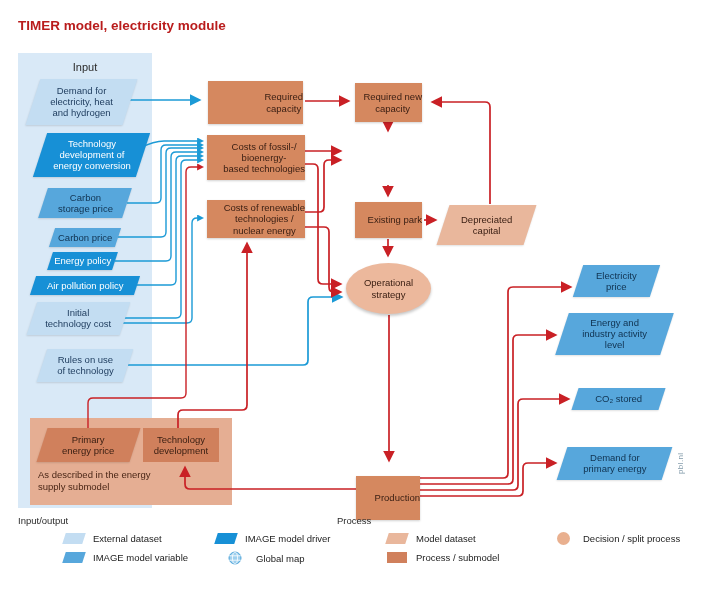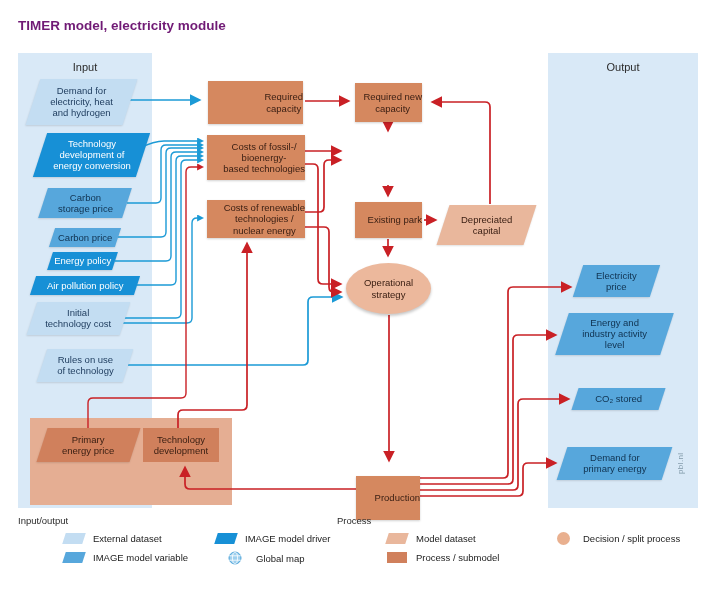--- a/index.html
+++ b/index.html
@@ -18,43 +18,40 @@
   .par>span{transform:skewX(18deg);}
   .b-ext{background:#c3ddf2;color:#1c3a5c;}
   .b-var{background:#57a7dc;color:#103250;}
   .b-drv{background:#1790d6;color:#ffffff;}
   .s-data{background:#e9b79c;color:#3c2014;}
   .s-proc{background:#d0805c;color:#3c2014;}
   .container-box{position:absolute;background:#e5ae93;z-index:2;}
   .supply-note{position:absolute;z-index:4;font-size:9.5px;line-height:1.25;
                color:#4a2616;text-align:left;white-space:pre-line;}
   .title{position:absolute;left:18px;top:18px;font-size:13.5px;font-weight:bold;
-         color:#701a75;z-index:4;}
+         color:#b91c1c;z-index:4;}
   .legend-h{position:absolute;font-size:9.5px;color:#2b2b2b;z-index:4;}
   .legend-item{position:absolute;display:flex;align-items:center;gap:9px;
                font-size:9.5px;color:#222;z-index:4;padding-left:44px;}
   .li-par{width:20px;height:11px;transform:skewX(-18deg);flex:0 0 auto;}
   .li-rect{width:20px;height:11px;flex:0 0 auto;}
   .li-circ{width:13px;height:13px;border-radius:50%;background:#e9b08f;flex:0 0 auto;margin-right:4px;}
   .source{position:absolute;left:18px;top:582px;font-size:9.5px;color:#2b2b2b;z-index:4;margin-top:35px;}
   .watermark{position:absolute;left:676px;top:474px;transform:rotate(-90deg);
              transform-origin:left top;font-size:8px;color:#7f98a8;z-index:4;letter-spacing:.4px;}
 </style>
 </head>
 <body>
 
 <div class="stage">
 
   <div class="title">TIMER model, electricity module</div>
 
   <div class="panel" style="left:18px;top:53px;width:134px;height:455px;">
     <div class="panel-h">Input</div>
-  </div>
-  <div class="panel" style="left:548px;top:53px;width:150px;height:455px;">
-    <div class="panel-h">Output</div>
   </div>
 
   <div class="container-box" style="left:30px;top:418px;width:202px;height:87px;"></div>
 
   <svg class="flow" width="704" height="599" viewBox="0 0 704 599">
     <defs>
       <marker id="ar" viewBox="0 0 10 10" refX="7" refY="5" markerWidth="7" markerHeight="7" orient="auto-start-reverse">
         <path d="M0,0 L10,5 L0,10 z" fill="#c92025"></path>
       </marker>
       <marker id="ars" viewBox="0 0 10 10" refX="7" refY="5" markerWidth="5" markerHeight="5" orient="auto-start-reverse">
@@ -174,20 +171,22 @@
     </div>
 
   <div class="node par s-proc" style="left:42px;top:428px;width:93px;height:34px;">
       <span>Primary
 energy price</span>
     </div>
   <div class="node s-proc" style="left:143px;top:428px;width:76px;height:34px;">
       <span>Technology
 development</span>
     </div>
+  <div class="supply-note" style="left:38px;top:469px;">As described in the energy
+supply submodel</div>
 
   <div class="node par b-var" style="left:578px;top:265px;width:77px;height:32px;">
       <span>Electricity
 price</span>
     </div>
   <div class="node par b-var" style="left:562px;top:313px;width:105px;height:42px;">
       <span>Energy and
 industry activity
 level</span>
     </div>

